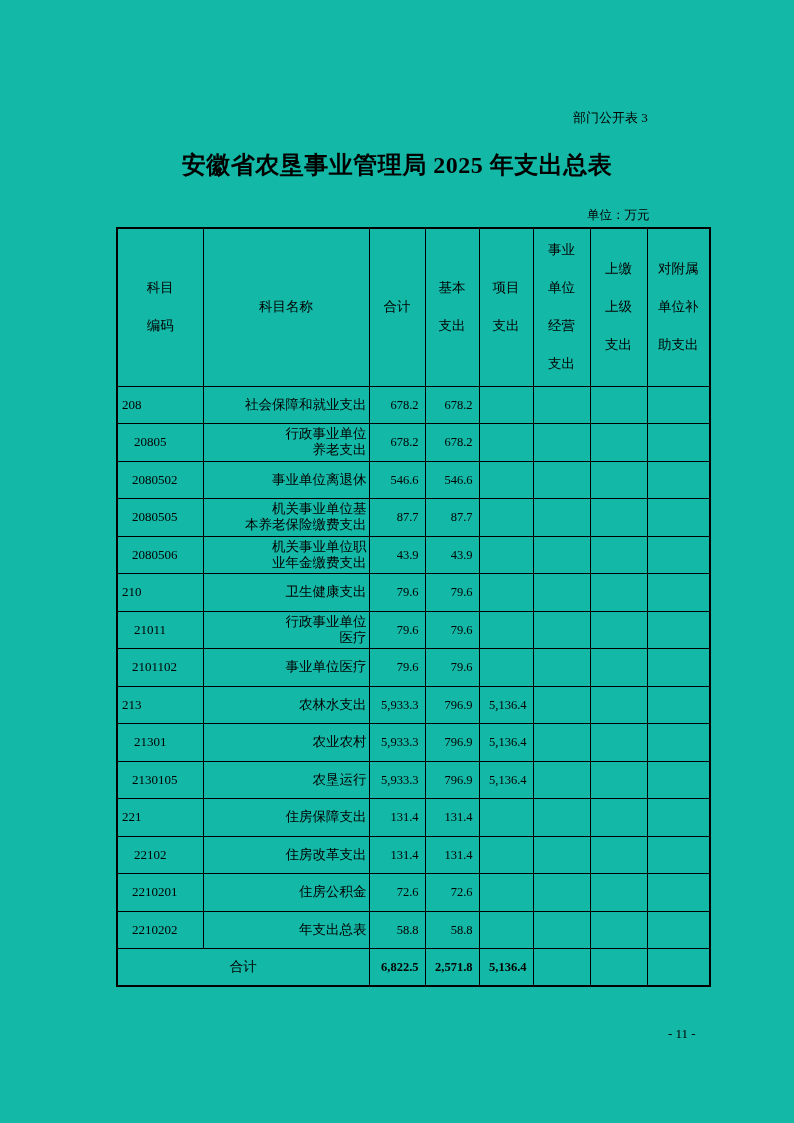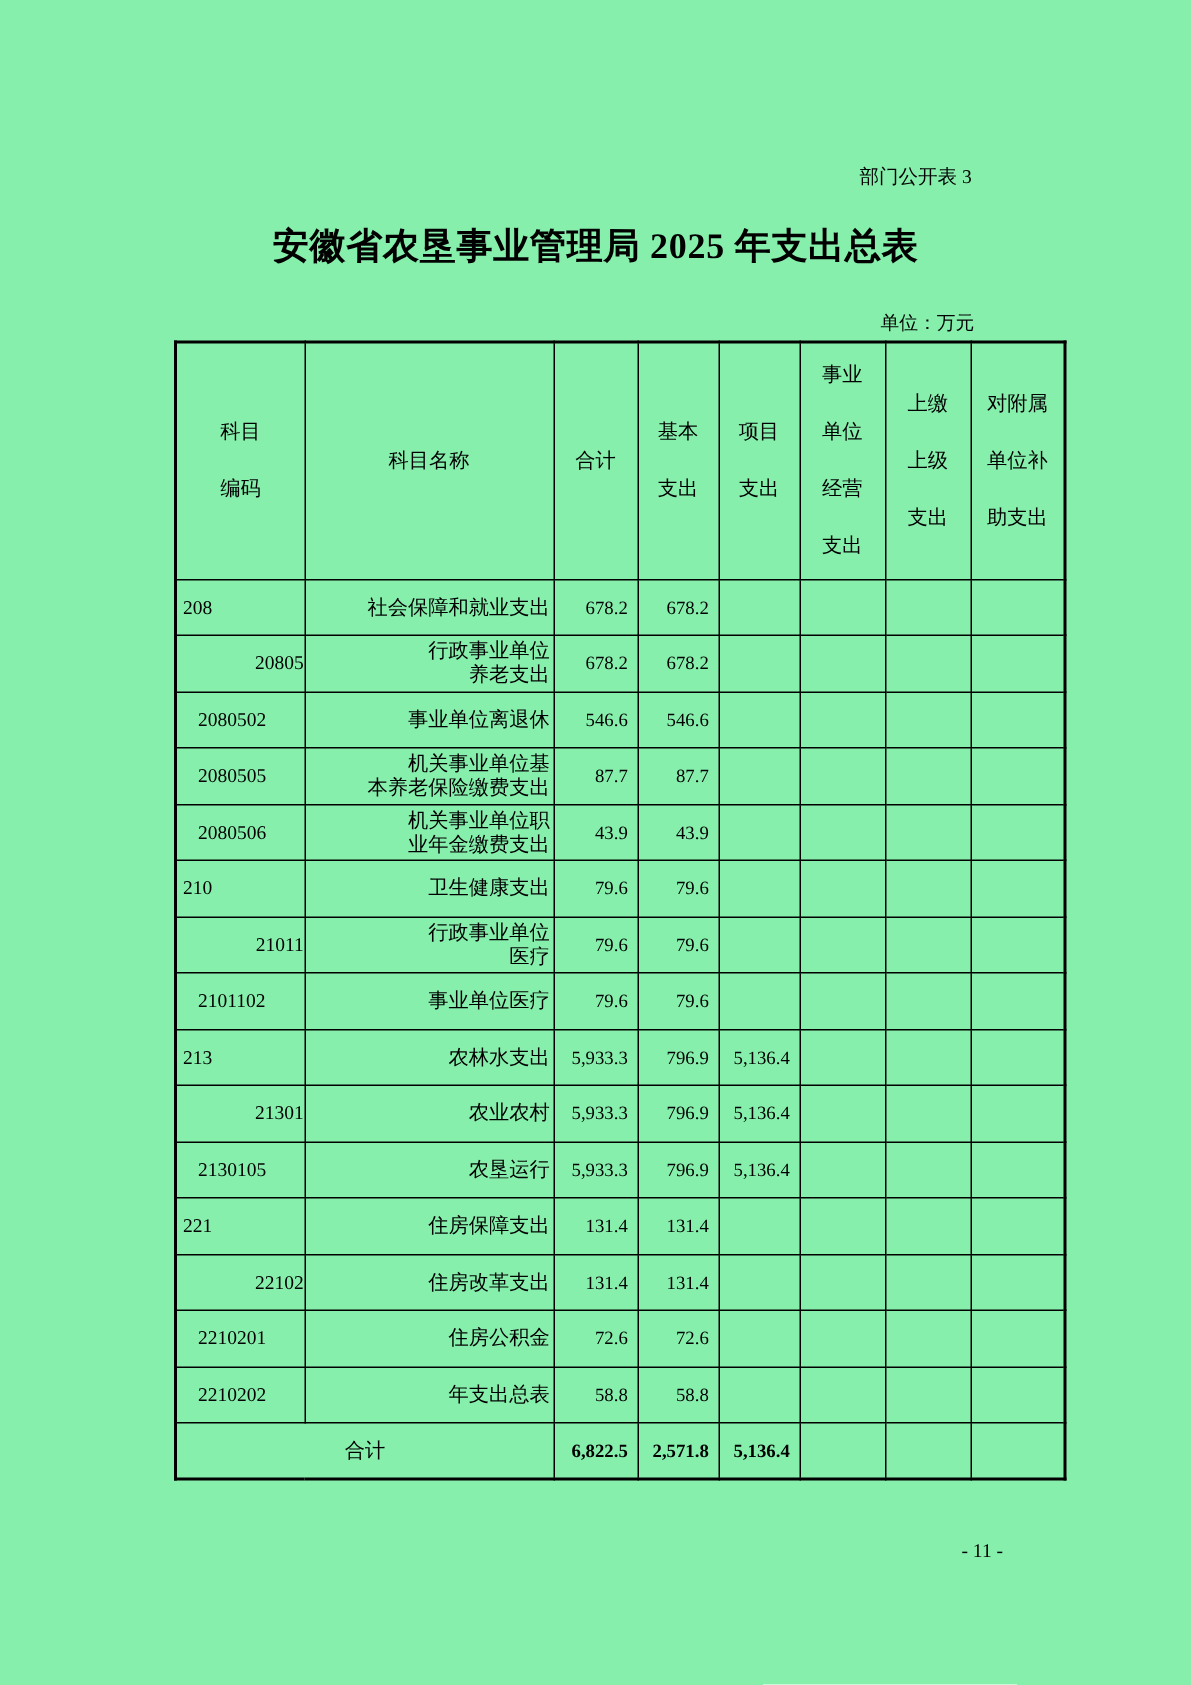--- a/index.html
+++ b/index.html
@@ -4,21 +4,21 @@
 <style>
   html, body {
     margin: 0;
     padding: 0;
     background: #ffffff;
   }
   .page {
     position: relative;
     width: 794px;
     height: 1123px;
-    background: #86efac;
+    background: #14b8a6;
     color: #000000;
     font-family: "Liberation Serif", "DejaVu Serif", serif;
     overflow: hidden;
   }
   .doc-label {
     position: absolute;
     left: 573px;
     top: 110px;
     font-size: 13px;
     line-height: 16px;
@@ -75,21 +75,21 @@
   }
   .budget-table td {
     font-size: 13.5px;
     line-height: 16px;
   }
   td.code {
     text-align: left;
     font-size: 13px;
     padding-left: 4px;
   }
-  td.code.lvl2 { padding-left: 16px; text-align: right; }
+  td.code.lvl2 { padding-left: 16px; }
   td.code.lvl3 { padding-left: 14px; }
   td.name {
     text-align: right;
     padding-left: 2px;
     padding-right: 2px;
     white-space: pre-line;
   }
   td.name.lvl1 { text-indent: 6px; }
   td.name.lvl2 { text-indent: 28px; padding-left: 44px; }
   td.name.lvl3 { text-indent: 56px; margin-left: 38px; }
@@ -100,21 +100,21 @@
   }
   tr.total-row td.label {
     text-align: center;
     font-size: 13.5px;
   }
   tr.total-row td.num {
     font-weight: bold;
   }
   .page-number {
     position: absolute;
-    left: 641px;
+    left: 668px;
     top: 1026px;
     font-size: 13px;
     line-height: 16px;
     white-space: nowrap;
   }
 </style>
 </head>
 <body>
 
 <div class="page">

